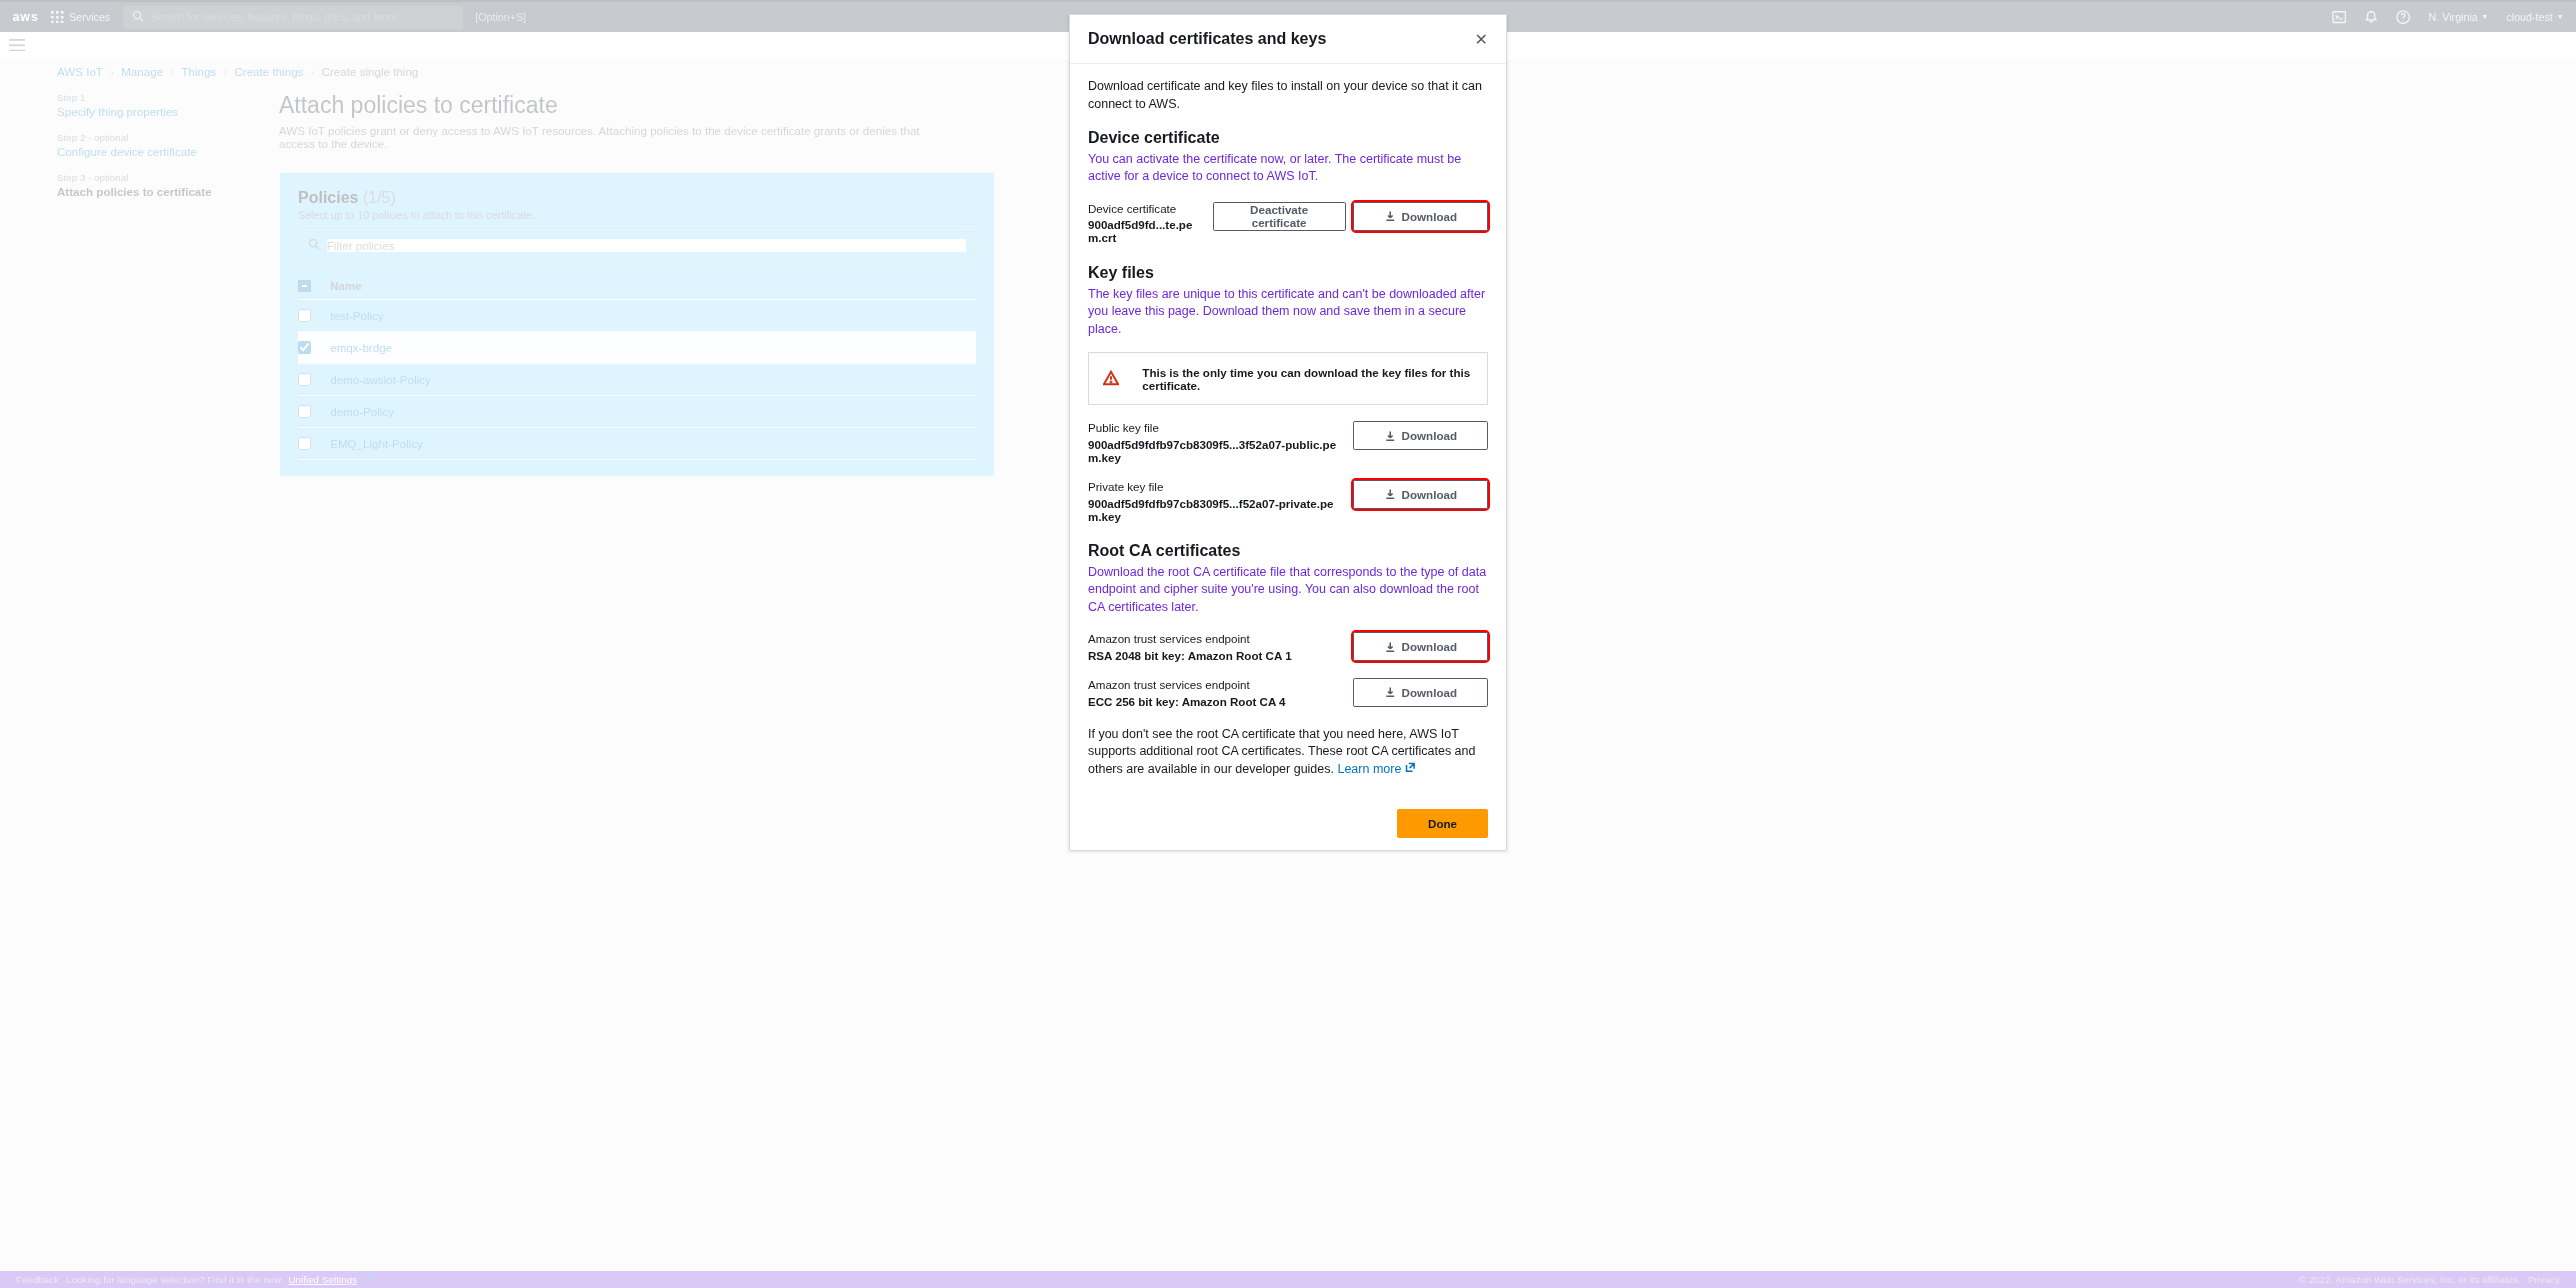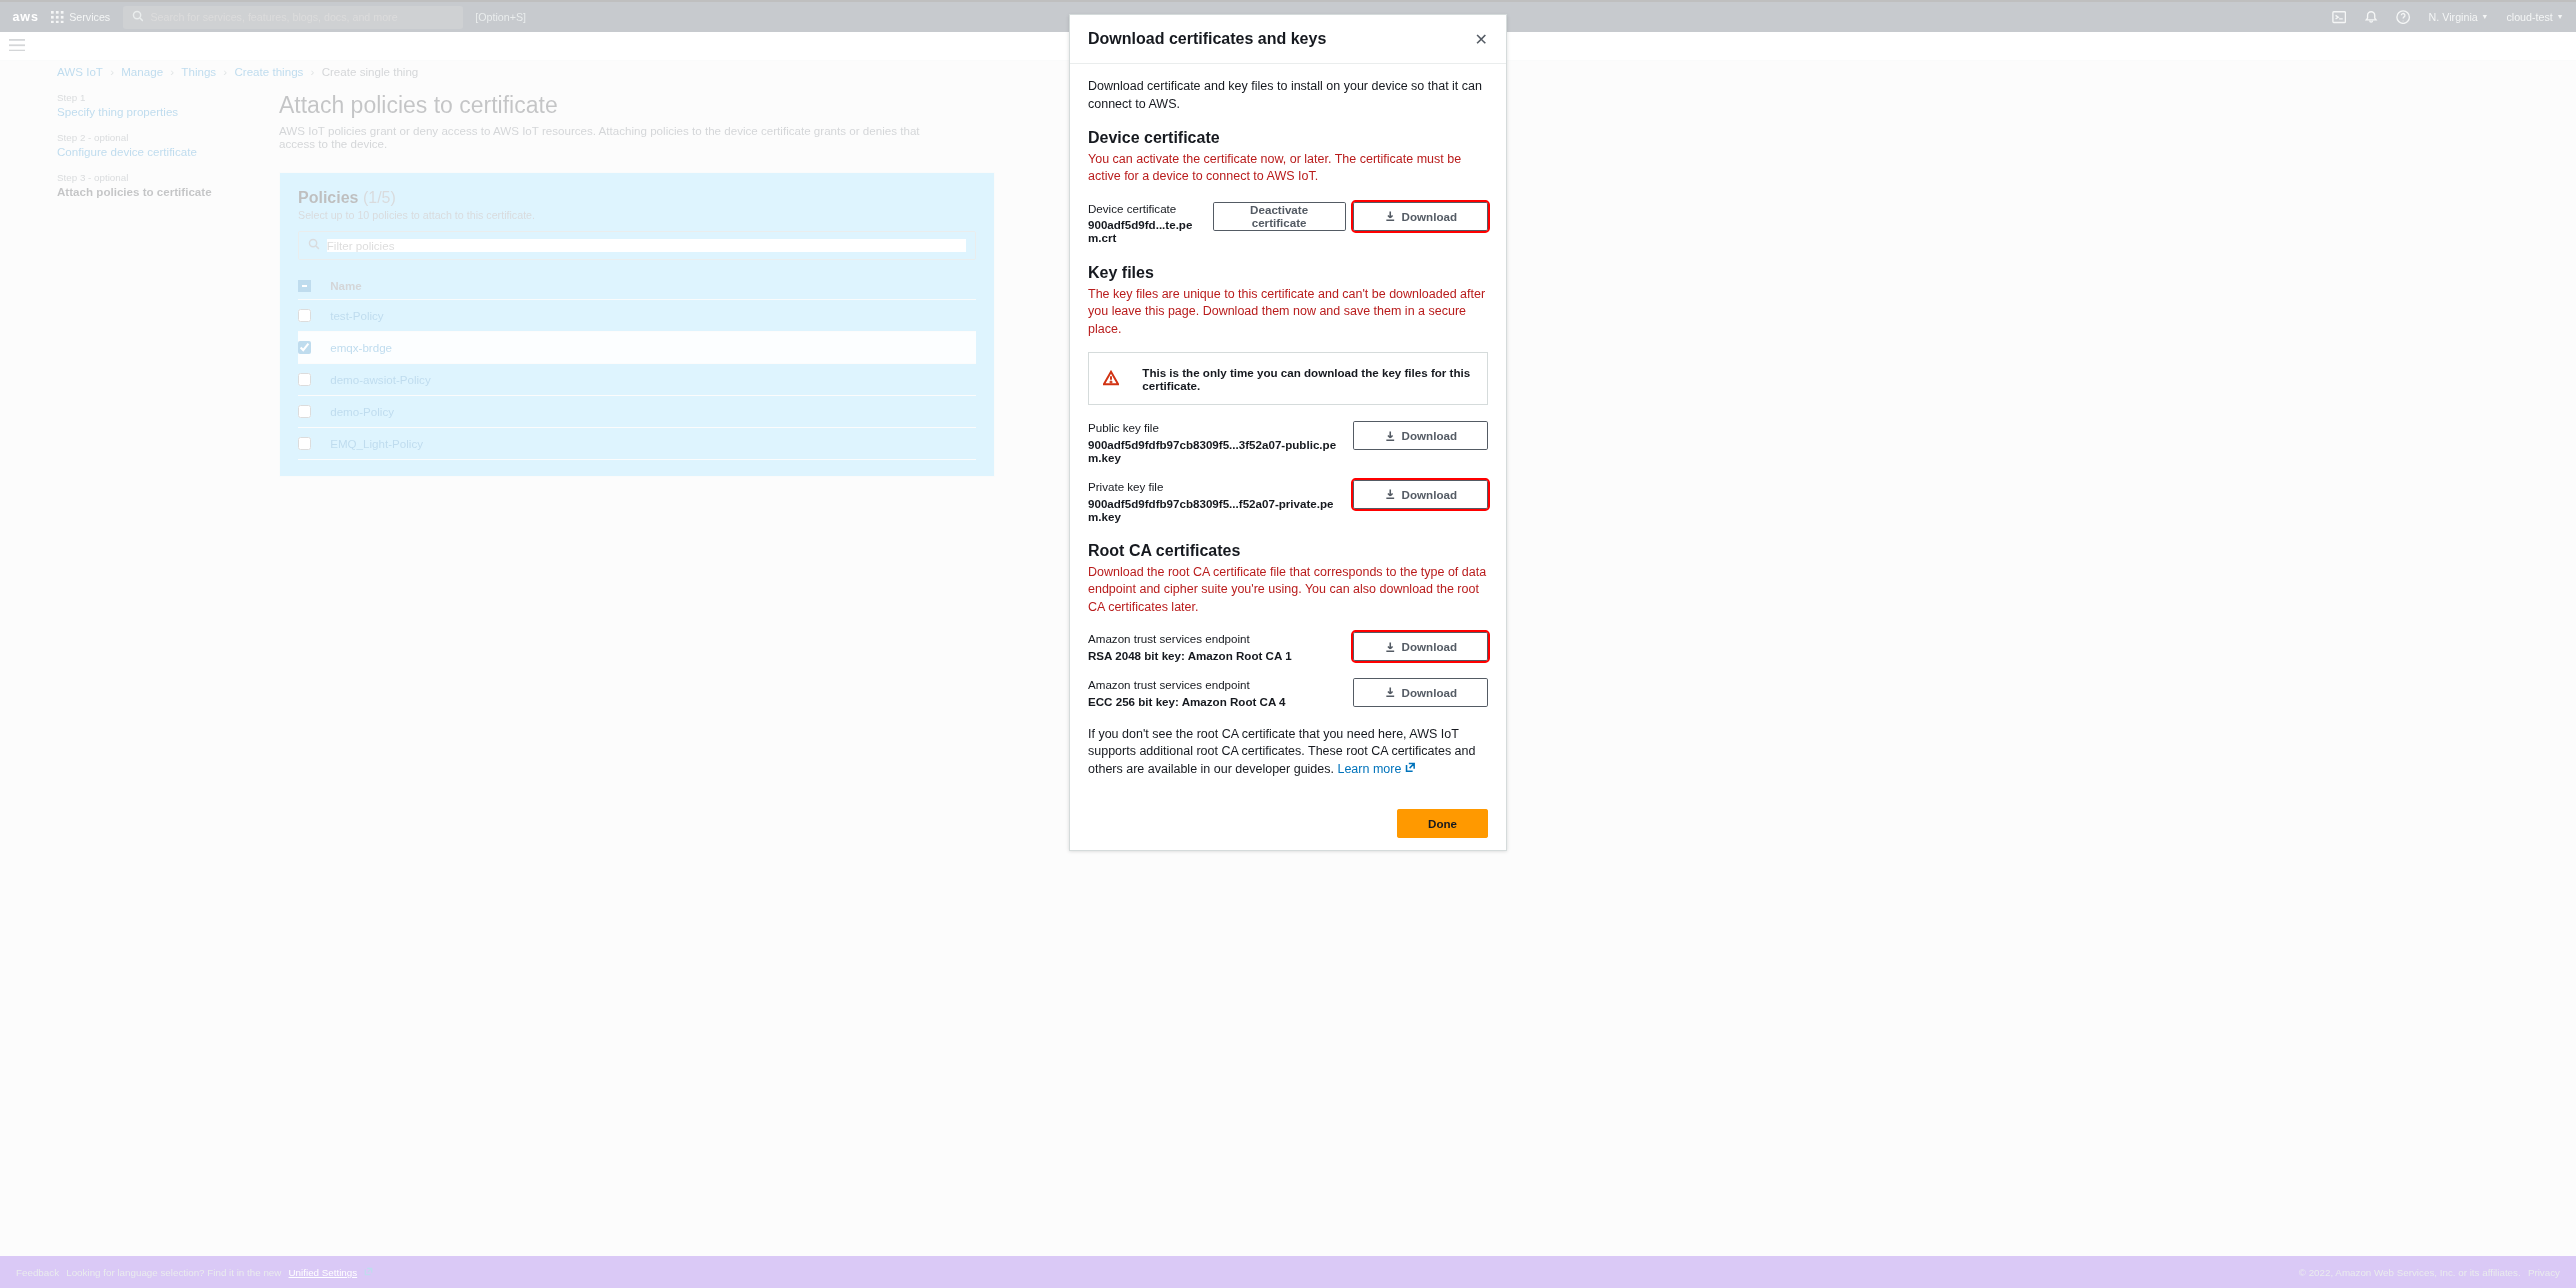--- a/index.html
+++ b/index.html
@@ -71,42 +71,42 @@
 .modal { position:fixed; z-index:11; top:14.3px; left:50%; transform:translateX(-50%);
   width:438px; background:#fff; border:0.9px solid #d5dbdb; box-shadow:0 0.9px 3.6px rgba(0,0,0,.15);
   display:flex; flex-direction:column; max-height:calc(100% - 14.3px);}
 .modal-header { padding:14.3px 18px; border-bottom:0.9px solid #eaeded; display:flex; align-items:center;}
 .modal-header h2 { font-size:16px; font-weight:bold; flex:1; color:#16191f;}
 .close-x { cursor:pointer; font-size:16px; color:#545b64; }
 .modal-body { padding:14.3px 18px 18px; overflow-y:auto; font-size:12.5px; color:#16191f;}
 .modal-body p { font-size:12.5px; line-height:1.4; }
 .section-h { font-size:16px; font-weight:bold; margin-top:19.7px; }
 .section-h.first { margin-top:16px; }
-.section-sub { font-size:10.7px; color:#b91c1c; margin-top:3.6px; line-height:1.4;}
+.section-sub { font-size:10.7px; color:#6d28d9; margin-top:3.6px; line-height:1.4;}
 .file-row { display:flex; align-items:flex-start; justify-content:space-between; margin-top:16px; gap:10.7px;}
 .file-info { font-size:11.6px; }
 .file-info .label { color:#16191f;}
 .file-info .fname { font-weight:bold; margin-top:3.6px; word-break:break-all;}
 .btn { border:0.9px solid #545b64; background:#fff; color:#545b64; font-weight:bold; font-size:11.6px;
   height:29px; padding:0 30px; border-radius:1.8px; cursor:pointer; display:inline-flex; align-items:center; gap:5.4px;}
 .btn.primary { background:#ff9900; color:#16191f; border-color:#ff9900;}
 .dl-icon { width:12.5px; height:12.5px; }
 .dl-icon svg { stroke:#545b64; fill:none; stroke-width:2;}
 .btn-group { display:flex; gap:7.2px;}
 .warning-box { border:0.9px solid #d5dbdb; padding:12.5px 14.3px; margin-top:14.3px; display:flex; gap:23px;
   align-items:center; font-size:11.6px; font-weight:bold; color:#16191f;}
 .warn-icon svg { stroke:#d13212; fill:none; stroke-width:2.2;}
 .learn-link { color:#0073bb; text-decoration:none; display:inline-flex; align-items:center; gap:3.6px; font-weight:normal;}
 .ext-icon svg { stroke:#0073bb; fill:none; stroke-width:2;}
 .modal-footer { padding:12.5px 18px; display:flex; justify-content:flex-end;}
 .highlight-red { outline:2.7px solid #ff0000; outline-offset:0.9px; border-radius:2.7px;}
 .root-note { margin-top:18px; font-size:12.5px; line-height:1.45;}
 
 
-.footer-bar { position:fixed; bottom:0; left:0; right:0; height:32px; background:#6d28d9;
+.footer-bar { position:fixed; bottom:0; left:0; right:0; height:17px; background:#6d28d9;
   color:#aab7b8; font-size:9.8px; display:flex; align-items:center; padding:0 16px; gap:7.2px;}
 .footer-bar .link { color:#fff; text-decoration:underline;}
 .footer-spacer { flex:1; }
 
 
 .indet { appearance:none; width:12.5px; height:12.5px; border:0.9px solid #0073bb; background:#0073bb; position:relative;}
 .indet::after { content:''; position:absolute; left:2.7px; right:2.7px; top:4.5px; height:1.8px; background:#fff;}
 </style>
 </head>
 <body>

